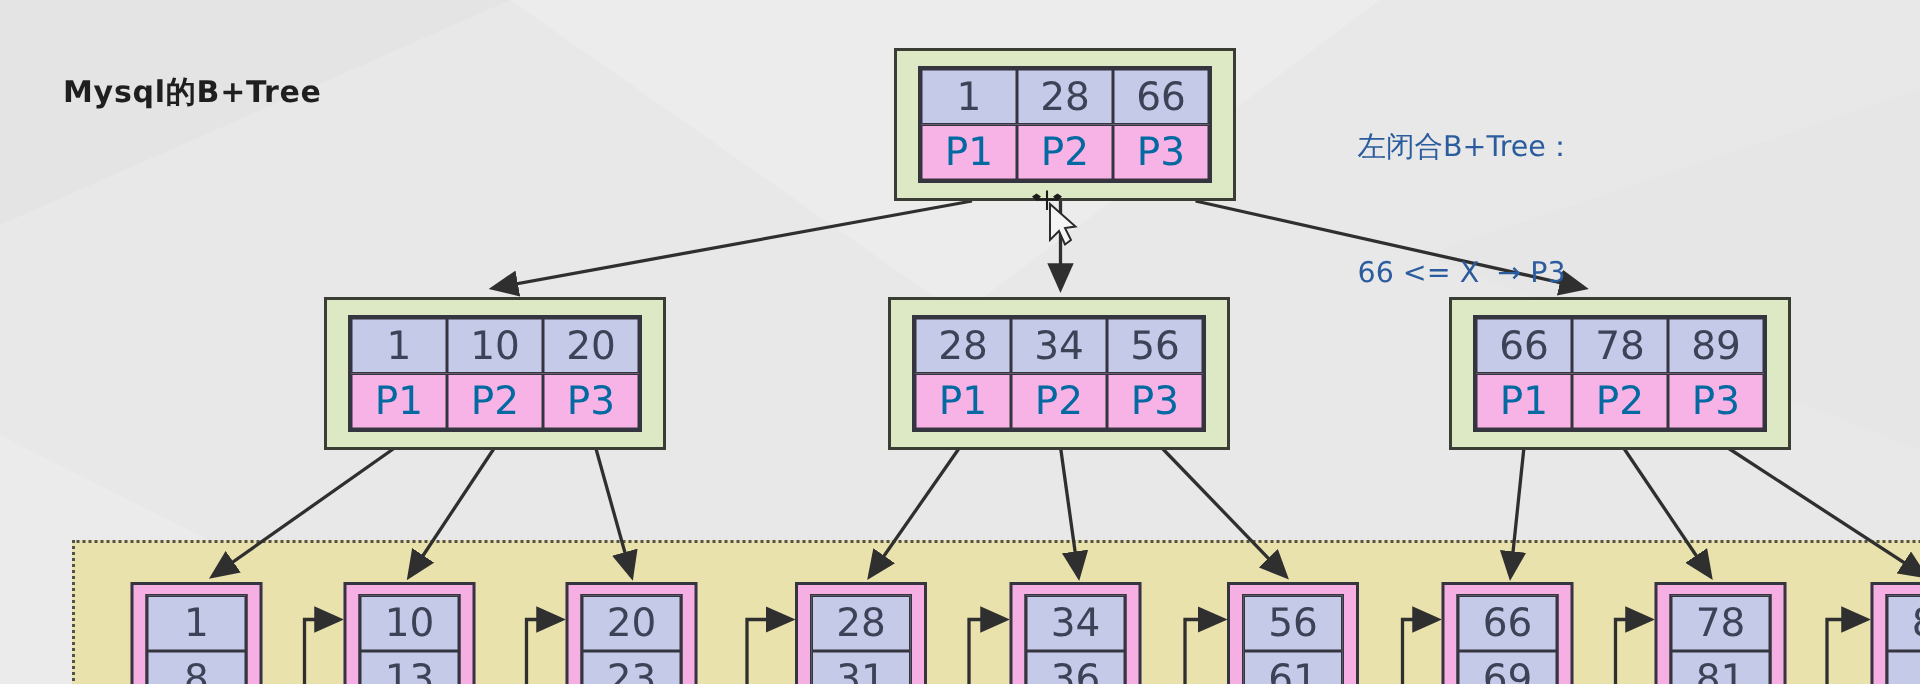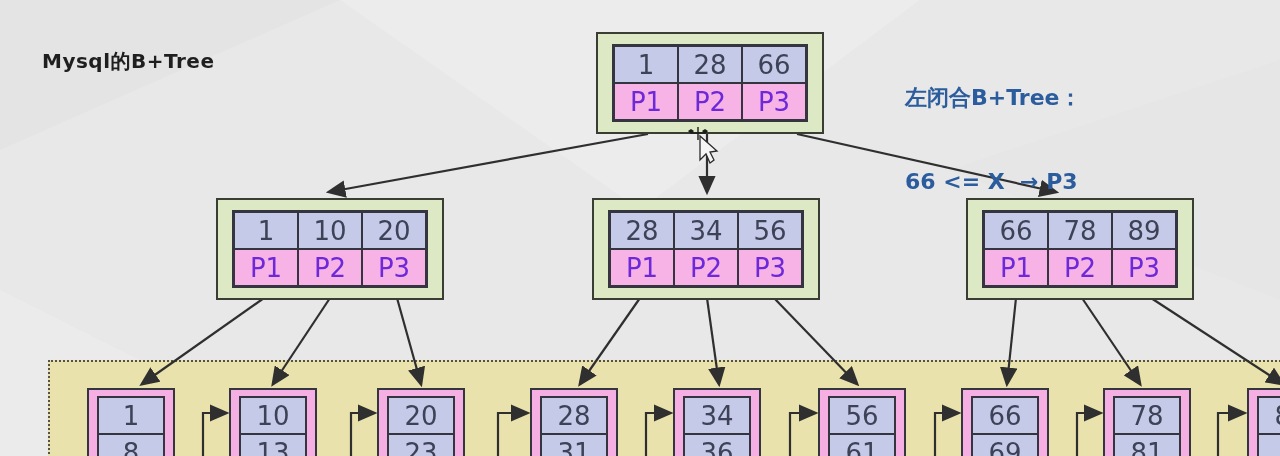--- a/index.html
+++ b/index.html
@@ -10,21 +10,21 @@
   }
   .bgpoly{position:absolute; inset:0; z-index:0; pointer-events:none;}
   
   #title{
     position:absolute; left:22px; top:48px; z-index:5;
     font-size:20px; font-weight:bold; color:#1f1f1f; letter-spacing:0.5px;margin-left:20px;
   }
   
   #legend{
     position:absolute; left:905px; top:28px; z-index:5;
-    color:var(--legend-color); font-size:22px; font-weight:bold; line-height:28px;
+    color:var(--legend-color); font-size:19px; font-weight:normal; line-height:28px;
     white-space:pre;
   }
   
   #leafRegion{
     position:absolute; left:48px; top:360px; width:1260px; height:110px; z-index:1;
     background:var(--leaf-region-bg);
     border:2px dotted #55524b;
   }
   
   #arrows{position:absolute; left:0; top:0; z-index:2;}
@@ -41,21 +41,21 @@
     grid-template-columns:repeat(3,64px);
     grid-auto-rows:37px;
     border:2px solid #35353f;
     background:#35353f;
   }
   .cell{
     display:flex; align-items:center; justify-content:center;
     font-size:26px; border:1px solid #35353f;
   }
   .kcell{background:var(--key-bg); color:#3e4257;}
-  .pcell{background:var(--ptr-bg); color:#6d28d9;}
+  .pcell{background:var(--ptr-bg); color:#0369a1;}
   
   .leaf{
     position:absolute; z-index:3; top:388px; width:88px; height:92px;
     background:var(--leaf-bg);
     border:2px solid #35353f;
     box-sizing:border-box;
     display:flex; justify-content:center; padding-top:6px;
   }
   .leaf-inner{
     width:66px; border:1px solid #35353f; background:#35353f;

